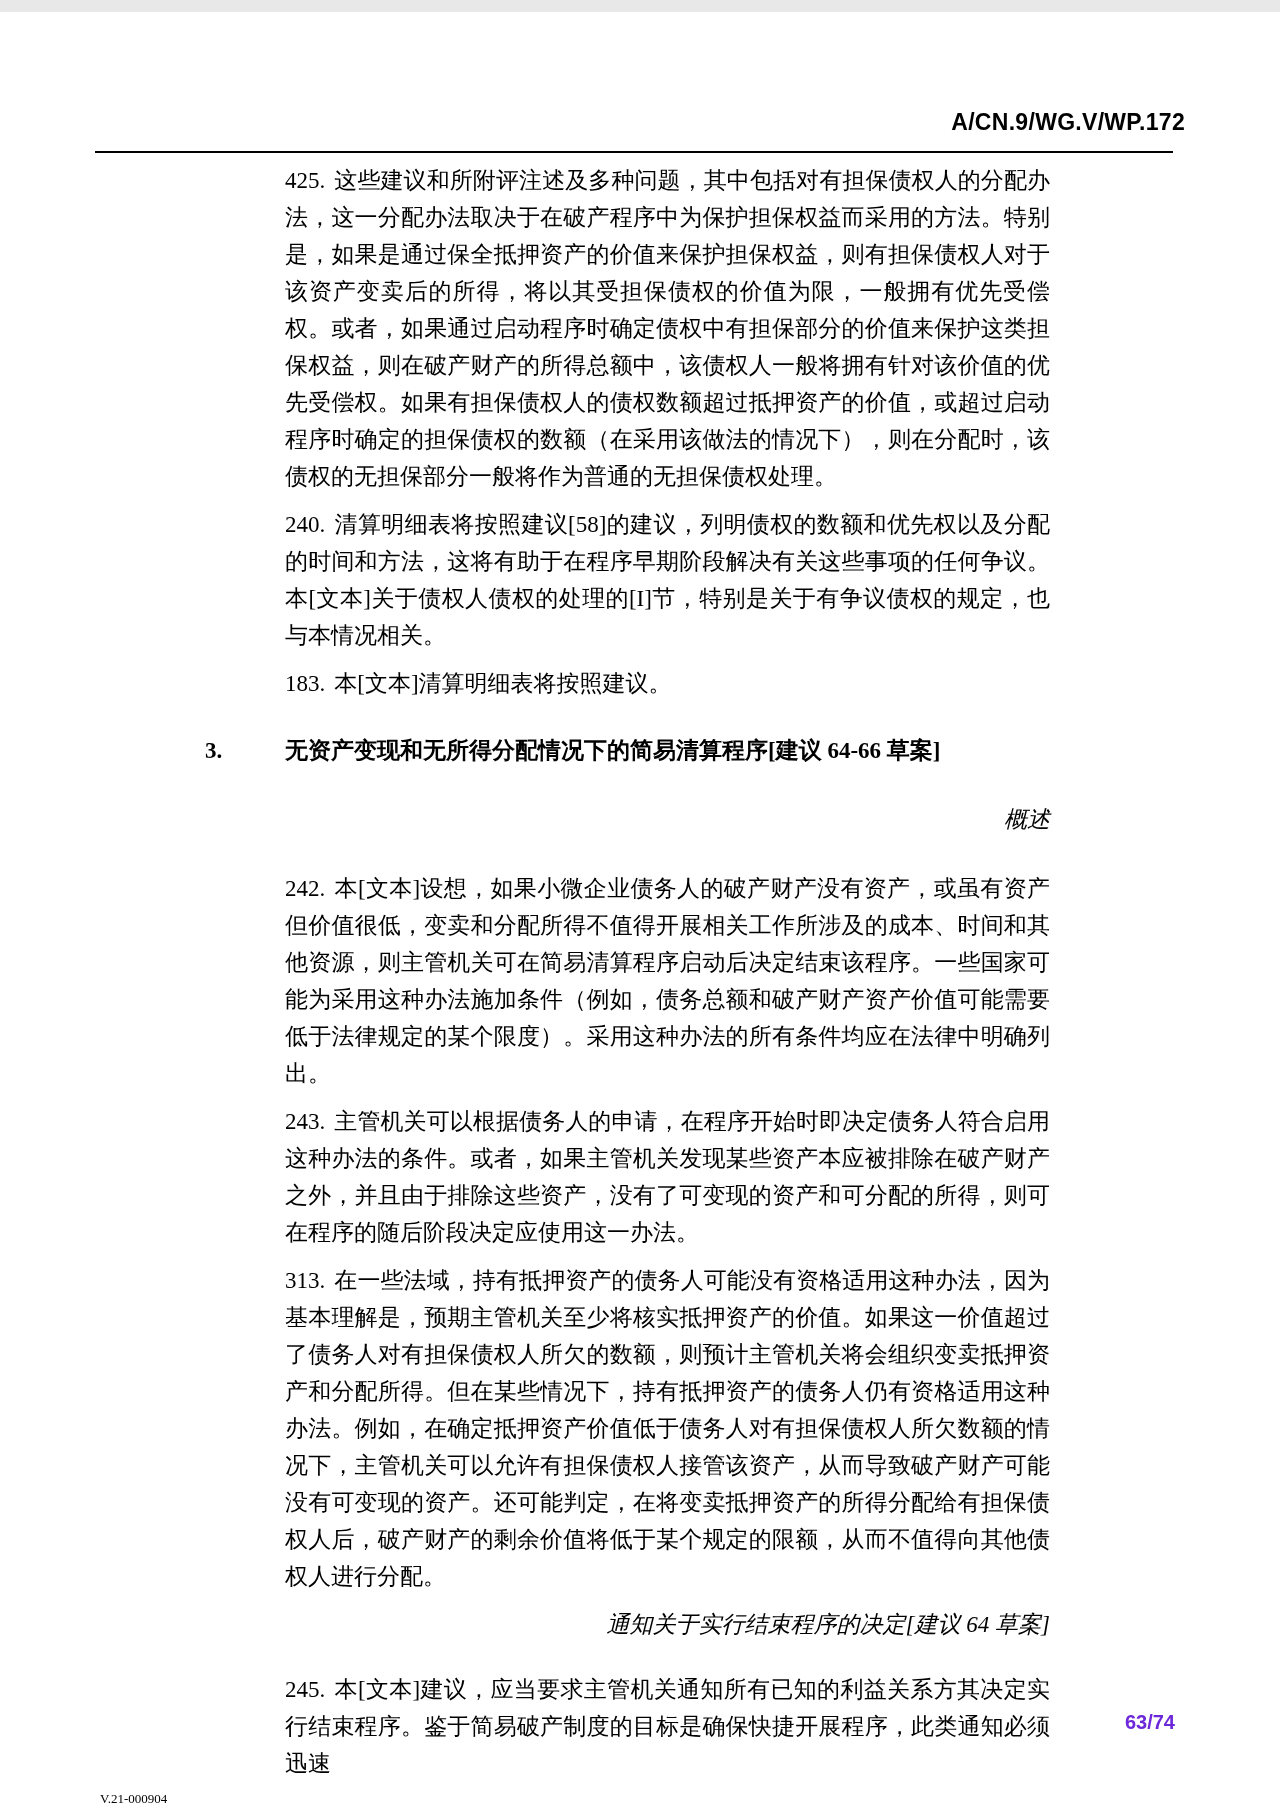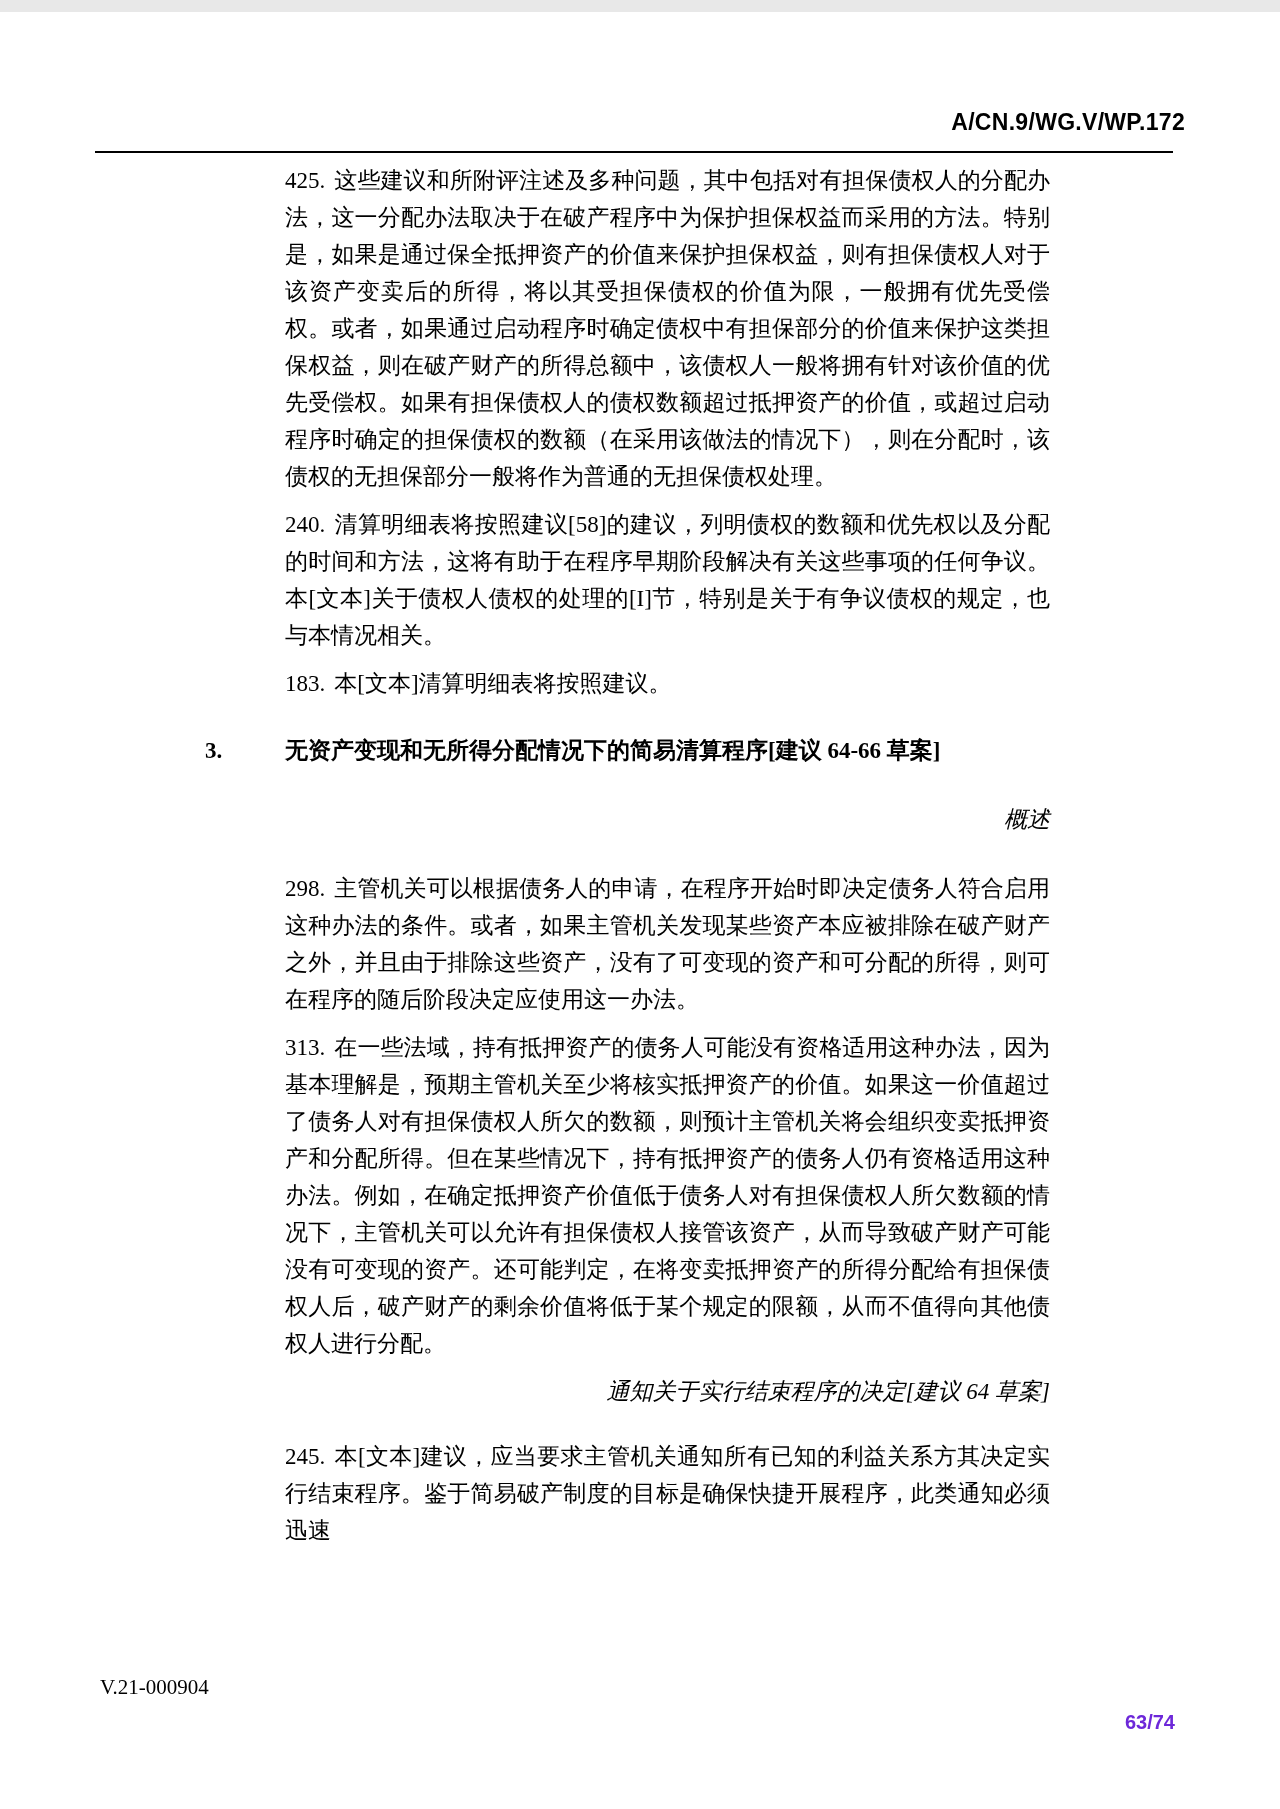--- a/index.html
+++ b/index.html
@@ -37,22 +37,22 @@
     text-align:left;
   }
   .hnum { position:absolute; left:-80px; top:0; font-weight:bold; }
   .subhead {
     font-style:italic;
     margin:0 0 32px 0;
     text-align:right;
   }
   .subhead.notice { margin:0 0 28px 0; }
   .footer-doc-number {
-    position:absolute; left:100px; top:1663px;
-    font-size:21px; color:#000;
+    position:absolute; left:100px; top:1779px;
+    font-size:13px; color:#000;
   }
   .footer-page-number {
     position:absolute; right:105px; top:1699px;
     font-family:"Liberation Sans", sans-serif;
     font-weight:bold; font-size:20px; color:#6d28d9;
   }
 </style>
 </head>
 <body>
 
@@ -66,22 +66,23 @@
     <p class="bp"><span class="pnum">425.</span><span>这些建议和所附评注述及多种问题，其中包括对有担保债权人的分配办法，这一分配办法取决于在破产程序中为保护担保权益而采用的方法。特别是，如果是通过保全抵押资产的价值来保护担保权益，则有担保债权人对于该资产变卖后的所得，将以其受担保债权的价值为限，一般拥有优先受偿权。或者，如果通过启动程序时确定债权中有担保部分的价值来保护这类担保权益，则在破产财产的所得总额中，该债权人一般将拥有针对该价值的优先受偿权。如果有担保债权人的债权数额超过抵押资产的价值，或超过启动程序时确定的担保债权的数额（在采用该做法的情况下），则在分配时，该债权的无担保部分一般将作为普通的无担保债权处理。</span></p>
 
     <p class="bp"><span class="pnum">240.</span><span>清算明细表将按照建议[58]的建议，列明债权的数额和优先权以及分配的时间和方法，这将有助于在程序早期阶段解决有关这些事项的任何争议。本[文本]关于债权人债权的处理的[I]节，特别是关于有争议债权的规定，也与本情况相关。</span></p>
 
     <p class="bp"><span class="pnum">183.</span><span>本[文本]清算明细表将按照建议。</span></p>
 
     <h3 class="section"><span class="hnum">3.</span><span>无资产变现和无所得分配情况下的简易清算程序[建议 64-66 草案]</span></h3>
 
     <p class="subhead">概述</p>
 
+    <p class="bp"><span class="pnum">242.</span><span>本[文本]设想，如果小微企业债务人的破产财产没有资产，或虽有资产但价值很低，变卖和分配所得不值得开展相关工作所涉及的成本、时间和其他资源，则主管机关可在简易清算程序启动后决定结束该程序。一些国家可能为采用这种办法施加条件（例如，债务总额和破产财产资产价值可能需要低于法律规定的某个限度）。采用这种办法的所有条件均应在法律中明确列出。</span></p>
 
-    <p class="bp"><span class="pnum">298.</span><span>主管机关可以根据债务人的申请，在程序开始时即决定债务人符合启用这种办法的条件。或者，如果主管机关发现某些资产本应被排除在破产财产之外，并且由于排除这些资产，没有了可变现的资产和可分配的所得，则可在程序的随后阶段决定应使用这一办法。</span></p>
+    <p class="bp"><span class="pnum">243.</span><span>主管机关可以根据债务人的申请，在程序开始时即决定债务人符合启用这种办法的条件。或者，如果主管机关发现某些资产本应被排除在破产财产之外，并且由于排除这些资产，没有了可变现的资产和可分配的所得，则可在程序的随后阶段决定应使用这一办法。</span></p>
 
     <p class="bp"><span class="pnum">313.</span><span>在一些法域，持有抵押资产的债务人可能没有资格适用这种办法，因为基本理解是，预期主管机关至少将核实抵押资产的价值。如果这一价值超过了债务人对有担保债权人所欠的数额，则预计主管机关将会组织变卖抵押资产和分配所得。但在某些情况下，持有抵押资产的债务人仍有资格适用这种办法。例如，在确定抵押资产价值低于债务人对有担保债权人所欠数额的情况下，主管机关可以允许有担保债权人接管该资产，从而导致破产财产可能没有可变现的资产。还可能判定，在将变卖抵押资产的所得分配给有担保债权人后，破产财产的剩余价值将低于某个规定的限额，从而不值得向其他债权人进行分配。</span></p>
 
     <p class="subhead notice">通知关于实行结束程序的决定[建议 64 草案]</p>
 
     <p class="bp"><span class="pnum">245.</span><span>本[文本]建议，应当要求主管机关通知所有已知的利益关系方其决定实行结束程序。鉴于简易破产制度的目标是确保快捷开展程序，此类通知必须迅速</span></p>
 
   </div>
 
   <div class="footer-doc-number">V.21-000904</div>

